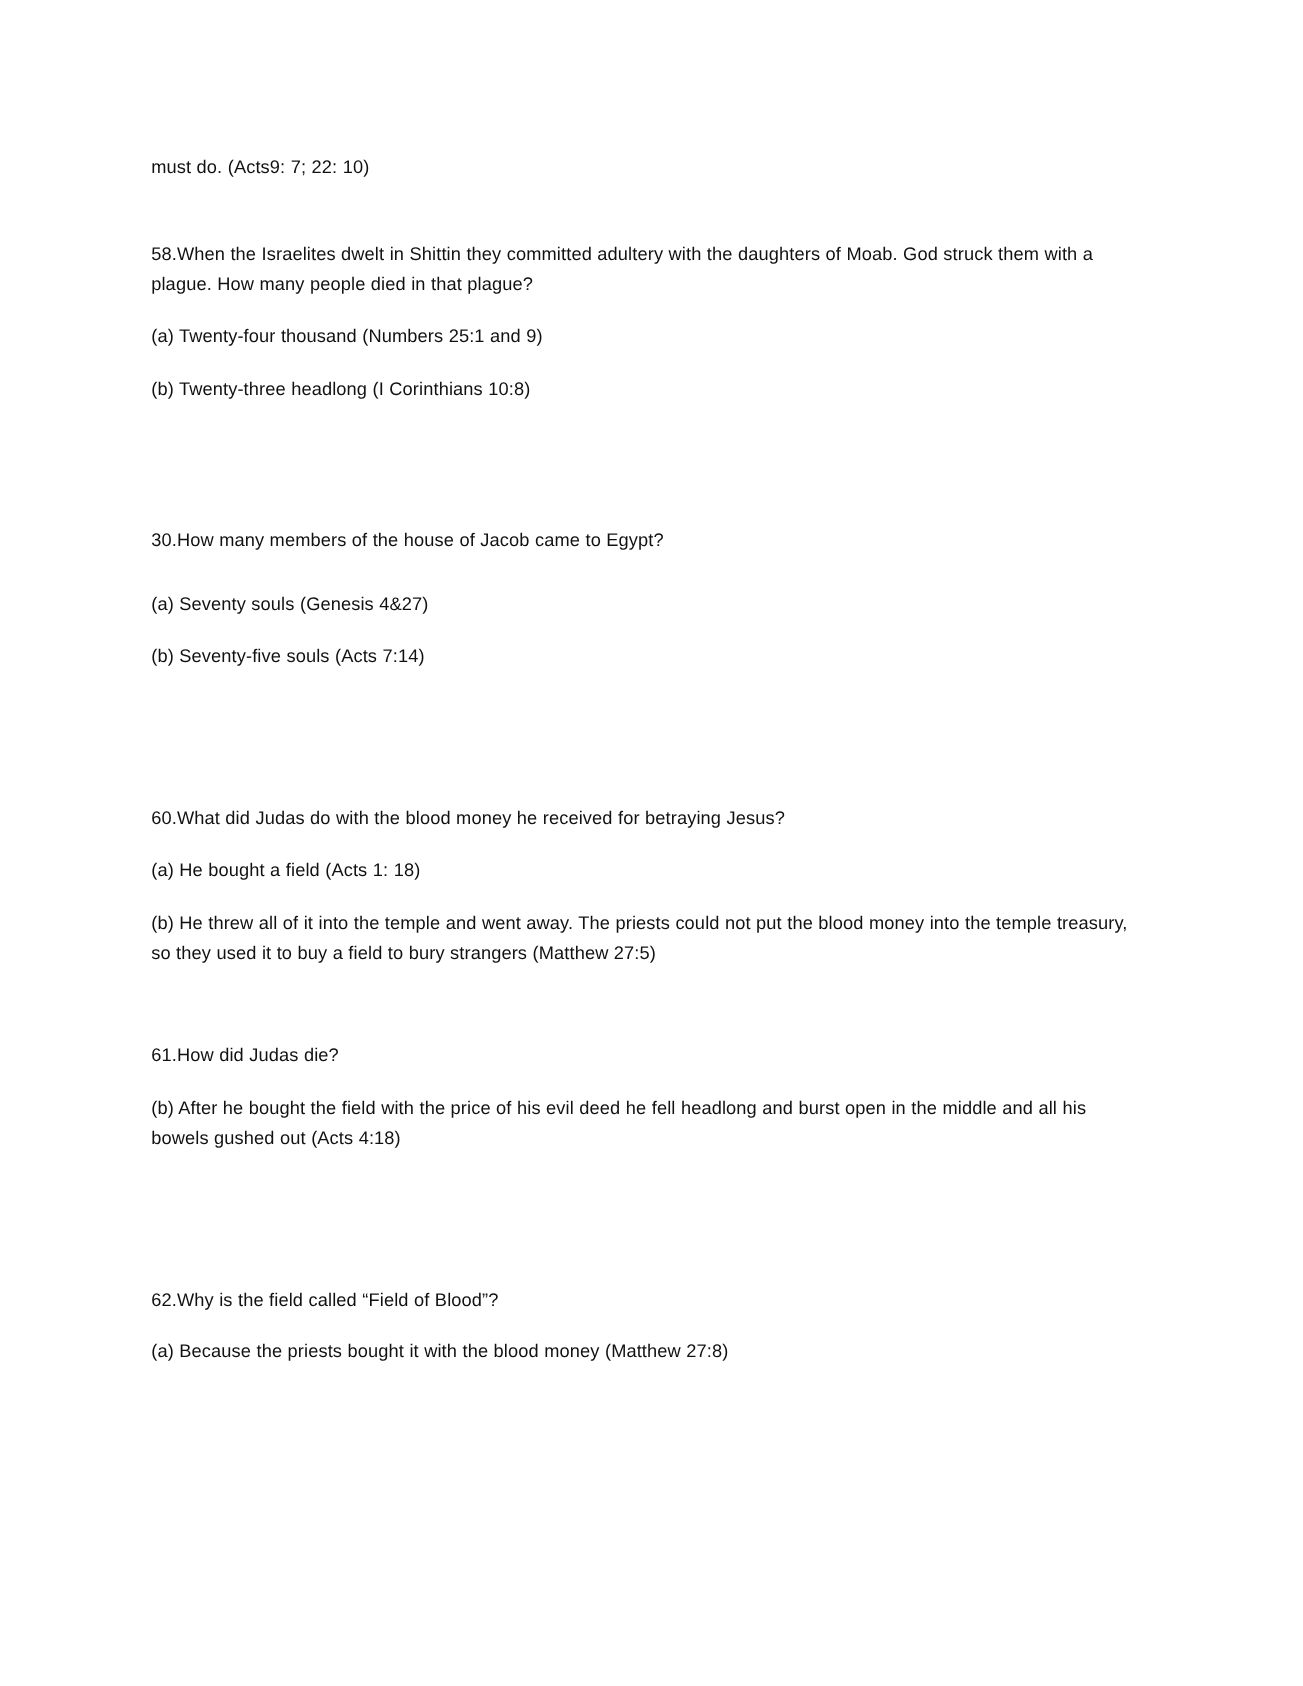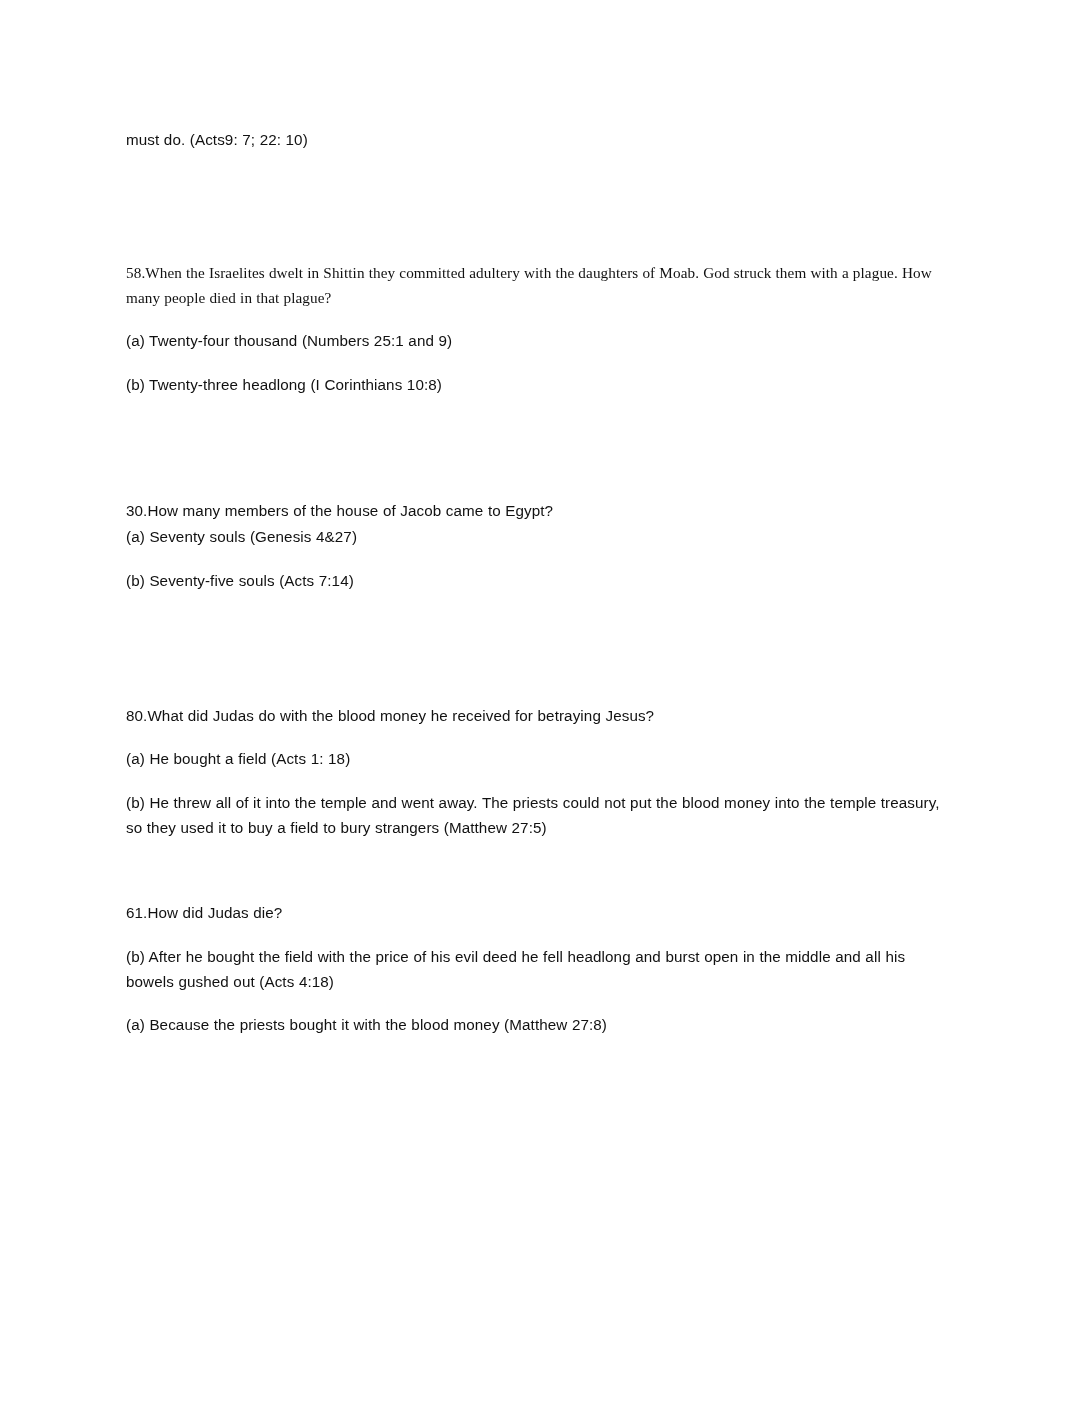--- a/index.html
+++ b/index.html
@@ -29,25 +29,25 @@
     font-size: 15.2px;
     line-height: 25px;
     letter-spacing: 0.1px;
     text-align: left;
     margin: 0;
     color: #111111;
     word-spacing: 0.2px;
   }
   
   .blk-continuation { margin-top: 127px; }
-  .blk-q58          { margin-top: 108px; font-family: Liberation Serif, serif; }
+  .blk-q58          { margin-top: 48px; }
   .blk-q58a         { margin-top: 18px; }
   .blk-q58b         { margin-top: 19px; }
   .blk-q59          { margin-top: 101px; }
-  .blk-q59a         { margin-top: 1px; }
+  .blk-q59a         { margin-top: 28px; }
   .blk-q59b         { margin-top: 19px; }
   .blk-q60          { margin-top: 110px; }
   .blk-q60a         { margin-top: 18px; }
   .blk-q60b         { margin-top: 19px; }
   .blk-q61          { margin-top: 60px; }
   .blk-q61a         { margin-top: 18px; }
   .blk-q61b         { margin-top: 19px; }
   .blk-q62          { margin-top: 110px; }
   .blk-q62a         { margin-top: 18px; }
 </style>
@@ -60,23 +60,24 @@
     <p class="para blk-continuation">must do. (Acts9: 7; 22: 10)</p>
 
     <p class="para blk-q58">58.When the Israelites dwelt in Shittin they committed adultery with the daughters of Moab. God struck them with a plague. How many people died in that plague?</p>
     <p class="para blk-q58a">(a) Twenty-four thousand (Numbers 25:1 and 9)</p>
     <p class="para blk-q58b">(b) Twenty-three headlong (I Corinthians 10:8)</p>
 
     <p class="para blk-q59">30.How many members of the house of Jacob came to Egypt?</p>
     <p class="para blk-q59a">(a) Seventy souls (Genesis 4&amp;27)</p>
     <p class="para blk-q59b">(b) Seventy-five souls (Acts 7:14)</p>
 
-    <p class="para blk-q60">80.What did Judas do with the blood money he received for betraying Jesus?</p>
+    <p class="para blk-q60">60.What did Judas do with the blood money he received for betraying Jesus?</p>
     <p class="para blk-q60a">(a) He bought a field (Acts 1: 18)</p>
     <p class="para blk-q60b">(b) He threw all of it into the temple and went away. The priests could not put the blood money into the temple treasury, so they used it to buy a field to bury strangers (Matthew 27:5)</p>
 
     <p class="para blk-q61">61.How did Judas die?</p>
     <p class="para blk-q61b">(b) After he bought the field with the price of his evil deed he fell headlong and burst open in the middle and all his bowels gushed out (Acts 4:18)</p>
 
+    <p class="para blk-q62">62.Why is the field called “Field of Blood”?</p>
     <p class="para blk-q62a">(a) Because the priests bought it with the blood money (Matthew 27:8)</p>
 
   </div>
 </div>
 
 </body></html>

